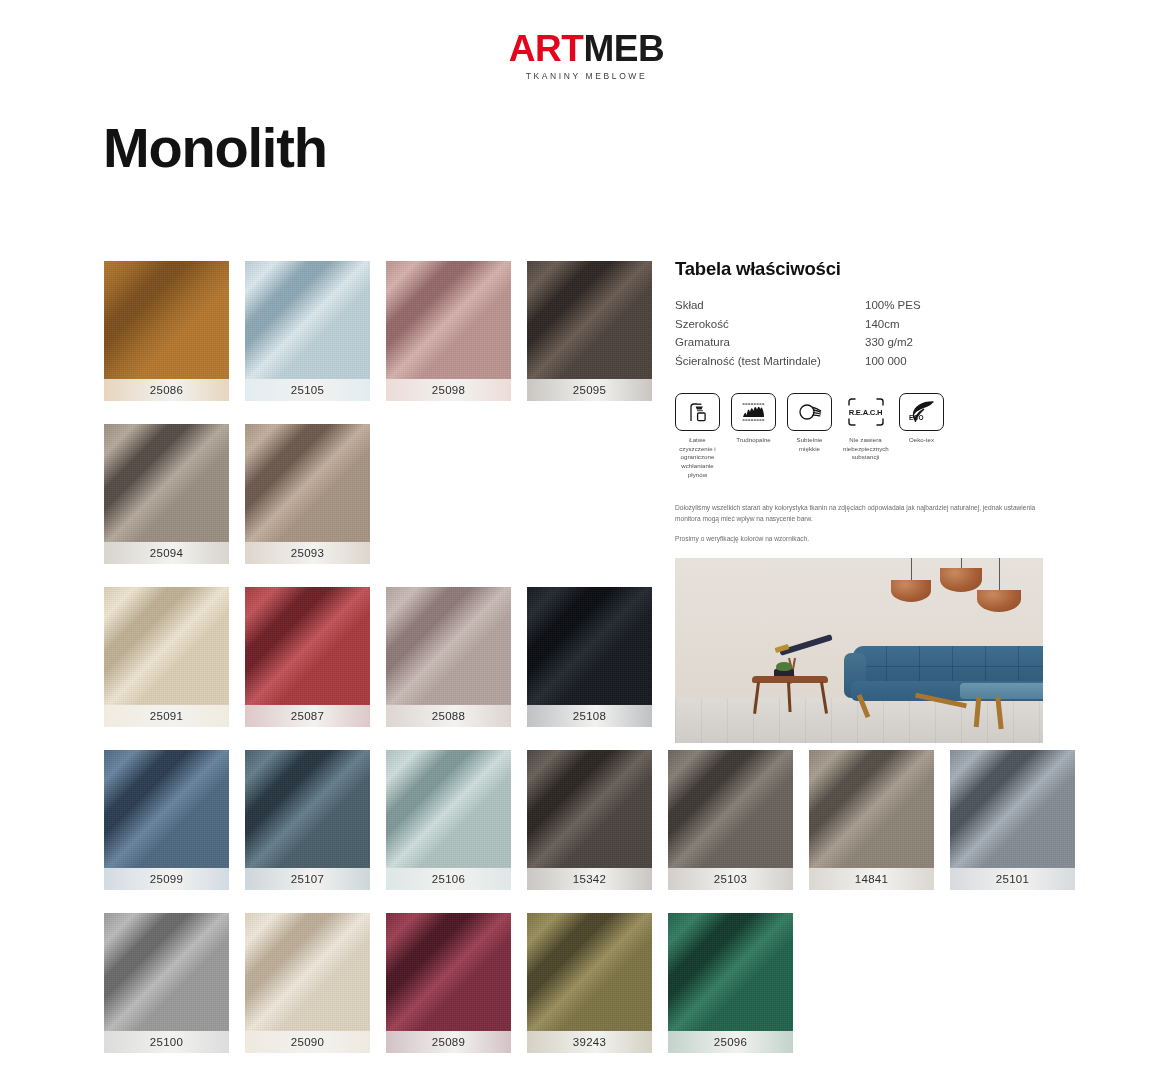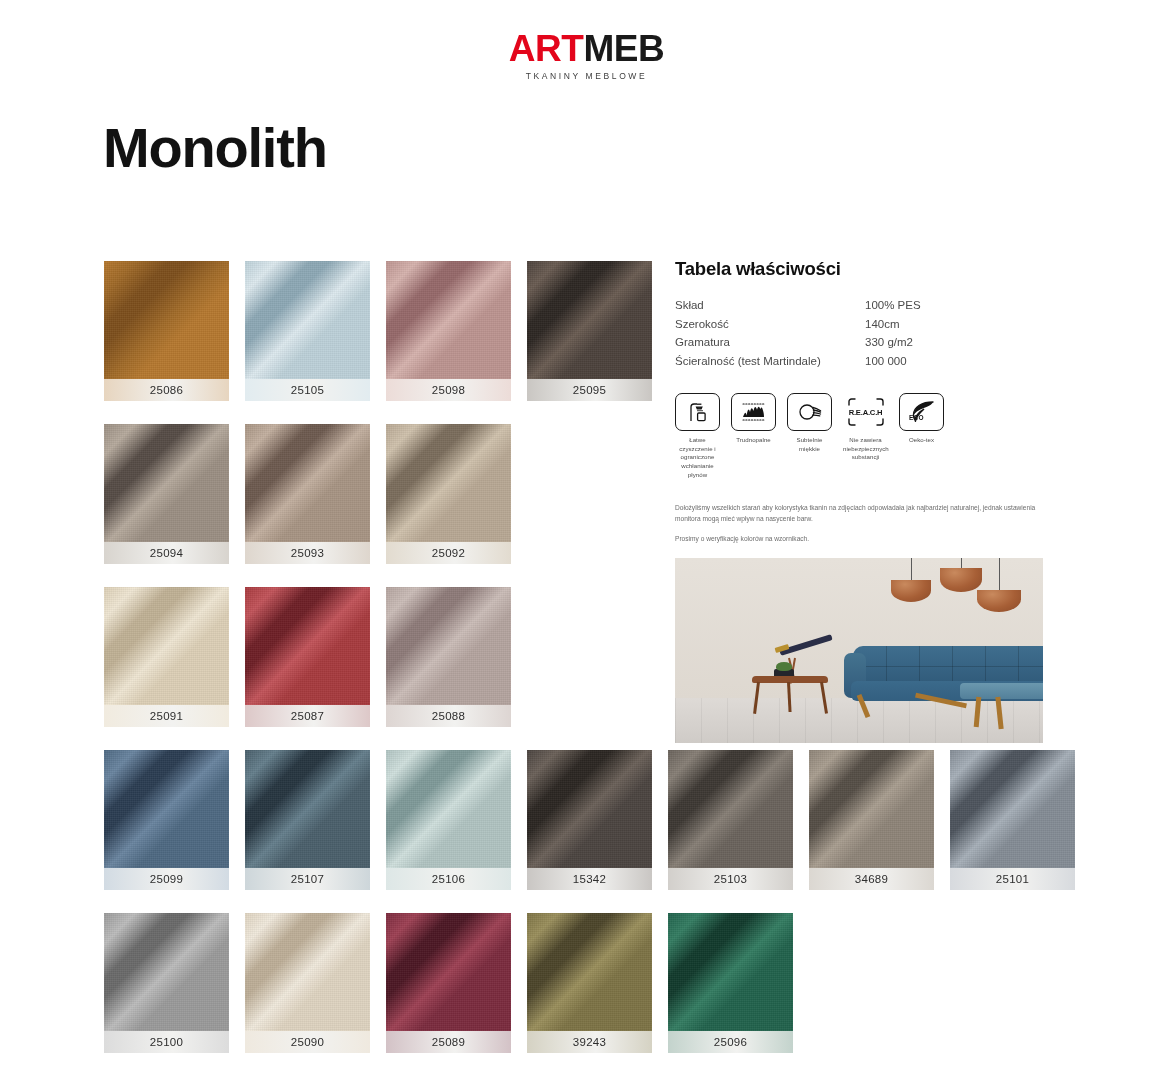--- a/index.html
+++ b/index.html
@@ -186,27 +186,20 @@
           </div>
           <div class="swatch-label" style="background: linear-gradient(90deg, rgb(216, 212, 206) 0%, rgb(242, 242, 240) 55%, rgb(216, 212, 206) 100%);">25094</div>
         </div>
         <div class="swatch">
           <div class="swatch-img">
             <div class="sheen" style="background: linear-gradient(135deg, rgb(167, 148, 131) 0%, rgb(195, 176, 160) 13%, rgb(109, 90, 79) 27%, rgb(109, 90, 79) 35%, rgb(195, 176, 160) 50%, rgb(167, 148, 131) 62%, rgb(167, 148, 131) 100%);"></div>
             <div class="weave"></div>
           </div>
           <div class="swatch-label" style="background: linear-gradient(90deg, rgb(222, 214, 205) 0%, rgb(242, 242, 240) 55%, rgb(222, 214, 205) 100%);">25093</div>
         </div>
-        <div class="swatch">
-          <div class="swatch-img">
-            <div class="sheen" style="background: linear-gradient(135deg, rgb(184, 168, 148) 0%, rgb(208, 194, 173) 13%, rgb(123, 109, 92) 27%, rgb(123, 109, 92) 35%, rgb(208, 194, 173) 50%, rgb(184, 168, 148) 62%, rgb(184, 168, 148) 100%);"></div>
-            <div class="weave"></div>
-          </div>
-          <div class="swatch-label" style="background: linear-gradient(90deg, rgb(226, 219, 207) 0%, rgb(242, 242, 240) 55%, rgb(226, 219, 207) 100%);">25092</div>
-        </div>
       </div>
       <div class="grid-row">
         <div class="swatch">
           <div class="swatch-img">
             <div class="sheen" style="background: linear-gradient(135deg, rgb(220, 207, 182) 0%, rgb(239, 230, 211) 13%, rgb(192, 177, 149) 27%, rgb(192, 177, 149) 35%, rgb(239, 230, 211) 50%, rgb(220, 207, 182) 62%, rgb(220, 207, 182) 100%);"></div>
             <div class="weave"></div>
           </div>
           <div class="swatch-label" style="background: linear-gradient(90deg, rgb(241, 235, 223) 0%, rgb(242, 242, 240) 55%, rgb(241, 235, 223) 100%);">25091</div>
         </div>
         <div class="swatch">
@@ -216,20 +209,27 @@
           </div>
           <div class="swatch-label" style="background: linear-gradient(90deg, rgb(221, 200, 200) 0%, rgb(242, 242, 240) 55%, rgb(221, 200, 200) 100%);">25087</div>
         </div>
         <div class="swatch">
           <div class="swatch-img">
             <div class="sheen" style="background: linear-gradient(135deg, rgb(180, 164, 159) 0%, rgb(203, 189, 184) 13%, rgb(142, 123, 121) 27%, rgb(142, 123, 121) 35%, rgb(203, 189, 184) 50%, rgb(180, 164, 159) 62%, rgb(180, 164, 159) 100%);"></div>
             <div class="weave"></div>
           </div>
           <div class="swatch-label" style="background: linear-gradient(90deg, rgb(221, 213, 210) 0%, rgb(242, 242, 240) 55%, rgb(221, 213, 210) 100%);">25088</div>
         </div>
+        <div class="swatch">
+          <div class="swatch-img">
+            <div class="sheen" style="background: linear-gradient(135deg, rgb(22, 25, 31) 0%, rgb(36, 41, 50) 13%, rgb(10, 12, 16) 27%, rgb(10, 12, 16) 35%, rgb(36, 41, 50) 50%, rgb(22, 25, 31) 62%, rgb(22, 25, 31) 100%);"></div>
+            <div class="weave"></div>
+          </div>
+          <div class="swatch-label" style="background: linear-gradient(90deg, rgb(191, 193, 195) 0%, rgb(242, 242, 240) 55%, rgb(191, 193, 195) 100%);">25108</div>
+        </div>
       </div>
       <div class="grid-row">
         <div class="swatch">
           <div class="swatch-img">
             <div class="sheen" style="background: linear-gradient(135deg, rgb(78, 105, 130) 0%, rgb(106, 133, 160) 13%, rgb(43, 61, 82) 27%, rgb(43, 61, 82) 35%, rgb(106, 133, 160) 50%, rgb(78, 105, 130) 62%, rgb(78, 105, 130) 100%);"></div>
             <div class="weave"></div>
           </div>
           <div class="swatch-label" style="background: linear-gradient(90deg, rgb(210, 219, 227) 0%, rgb(242, 242, 240) 55%, rgb(210, 219, 227) 100%);">25099</div>
         </div>
         <div class="swatch">
@@ -258,21 +258,21 @@
             <div class="sheen" style="background: linear-gradient(135deg, rgb(106, 99, 92) 0%, rgb(135, 127, 118) 13%, rgb(61, 56, 51) 27%, rgb(61, 56, 51) 35%, rgb(135, 127, 118) 50%, rgb(106, 99, 92) 62%, rgb(106, 99, 92) 100%);"></div>
             <div class="weave"></div>
           </div>
           <div class="swatch-label" style="background: linear-gradient(90deg, rgb(210, 207, 203) 0%, rgb(242, 242, 240) 55%, rgb(210, 207, 203) 100%);">25103</div>
         </div>
         <div class="swatch">
           <div class="swatch-img">
             <div class="sheen" style="background: linear-gradient(135deg, rgb(142, 132, 120) 0%, rgb(169, 158, 144) 13%, rgb(85, 78, 70) 27%, rgb(85, 78, 70) 35%, rgb(169, 158, 144) 50%, rgb(142, 132, 120) 62%, rgb(142, 132, 120) 100%);"></div>
             <div class="weave"></div>
           </div>
-          <div class="swatch-label" style="background: linear-gradient(90deg, rgb(219, 215, 209) 0%, rgb(242, 242, 240) 55%, rgb(219, 215, 209) 100%);">34689</div>
+          <div class="swatch-label" style="background: linear-gradient(90deg, rgb(219, 215, 209) 0%, rgb(242, 242, 240) 55%, rgb(219, 215, 209) 100%);">14841</div>
         </div>
         <div class="swatch">
           <div class="swatch-img">
             <div class="sheen" style="background: linear-gradient(135deg, rgb(132, 140, 149) 0%, rgb(167, 176, 185) 13%, rgb(77, 84, 93) 27%, rgb(77, 84, 93) 35%, rgb(167, 176, 185) 50%, rgb(132, 140, 149) 62%, rgb(132, 140, 149) 100%);"></div>
             <div class="weave"></div>
           </div>
           <div class="swatch-label" style="background: linear-gradient(90deg, rgb(215, 218, 222) 0%, rgb(242, 242, 240) 55%, rgb(215, 218, 222) 100%);">25101</div>
         </div>
       </div>
       <div class="grid-row">

